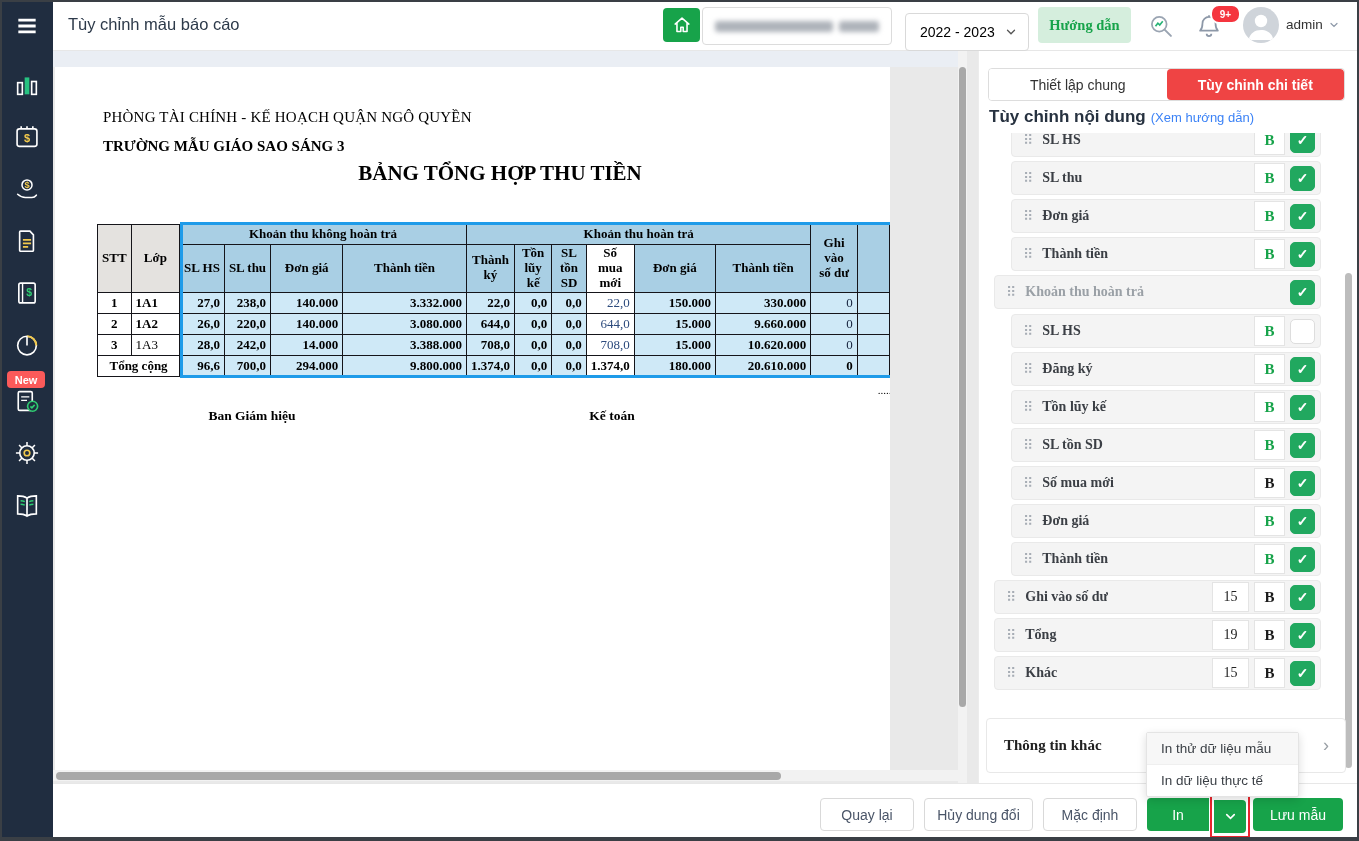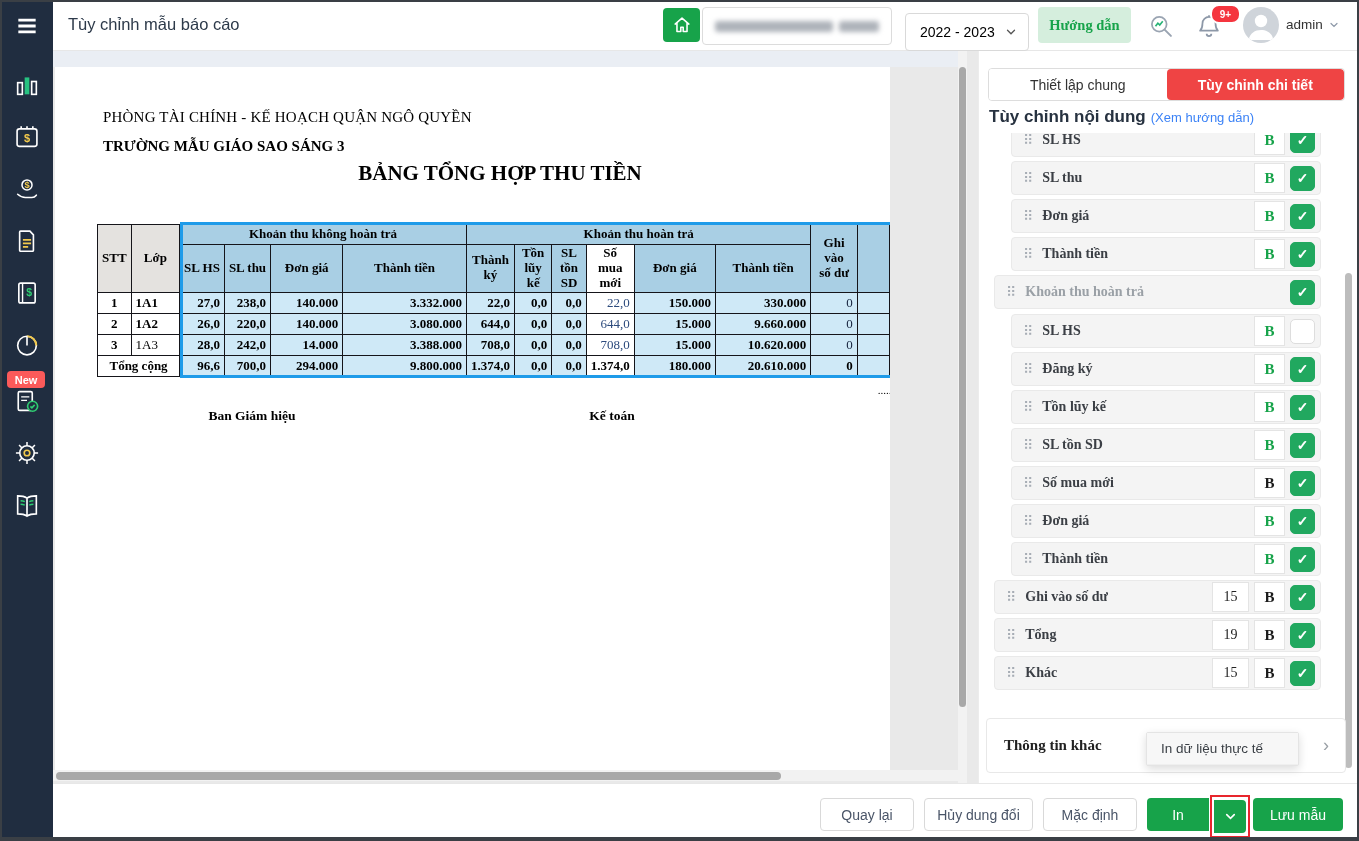--- a/index.html
+++ b/index.html
@@ -477,20 +477,21 @@
     <div class="pthumb"></div>
   </div>
 
   <div class="other-info">
     <span class="lbl">Thông tin khác</span>
     <span class="chev">›</span>
   </div>
 </section>
 
 <div class="menu">
+  <div class="mi">In thử dữ liệu mẫu</div>
   <div class="mi">In dữ liệu thực tế</div>
 </div>
 
 <footer class="footer">
   <button class="fbtn" style="left:767px;width:94px">Quay lại</button>
   <button class="fbtn" style="left:871px;width:109px">Hủy dung đổi</button>
   <button class="fbtn" style="left:990px;width:94px">Mặc định</button>
   <button class="gbtn" style="left:1094px;width:62px;border-radius:4px 0 0 4px">In</button>
   <div class="caret-wrap">
     <button class="caret-btn">

